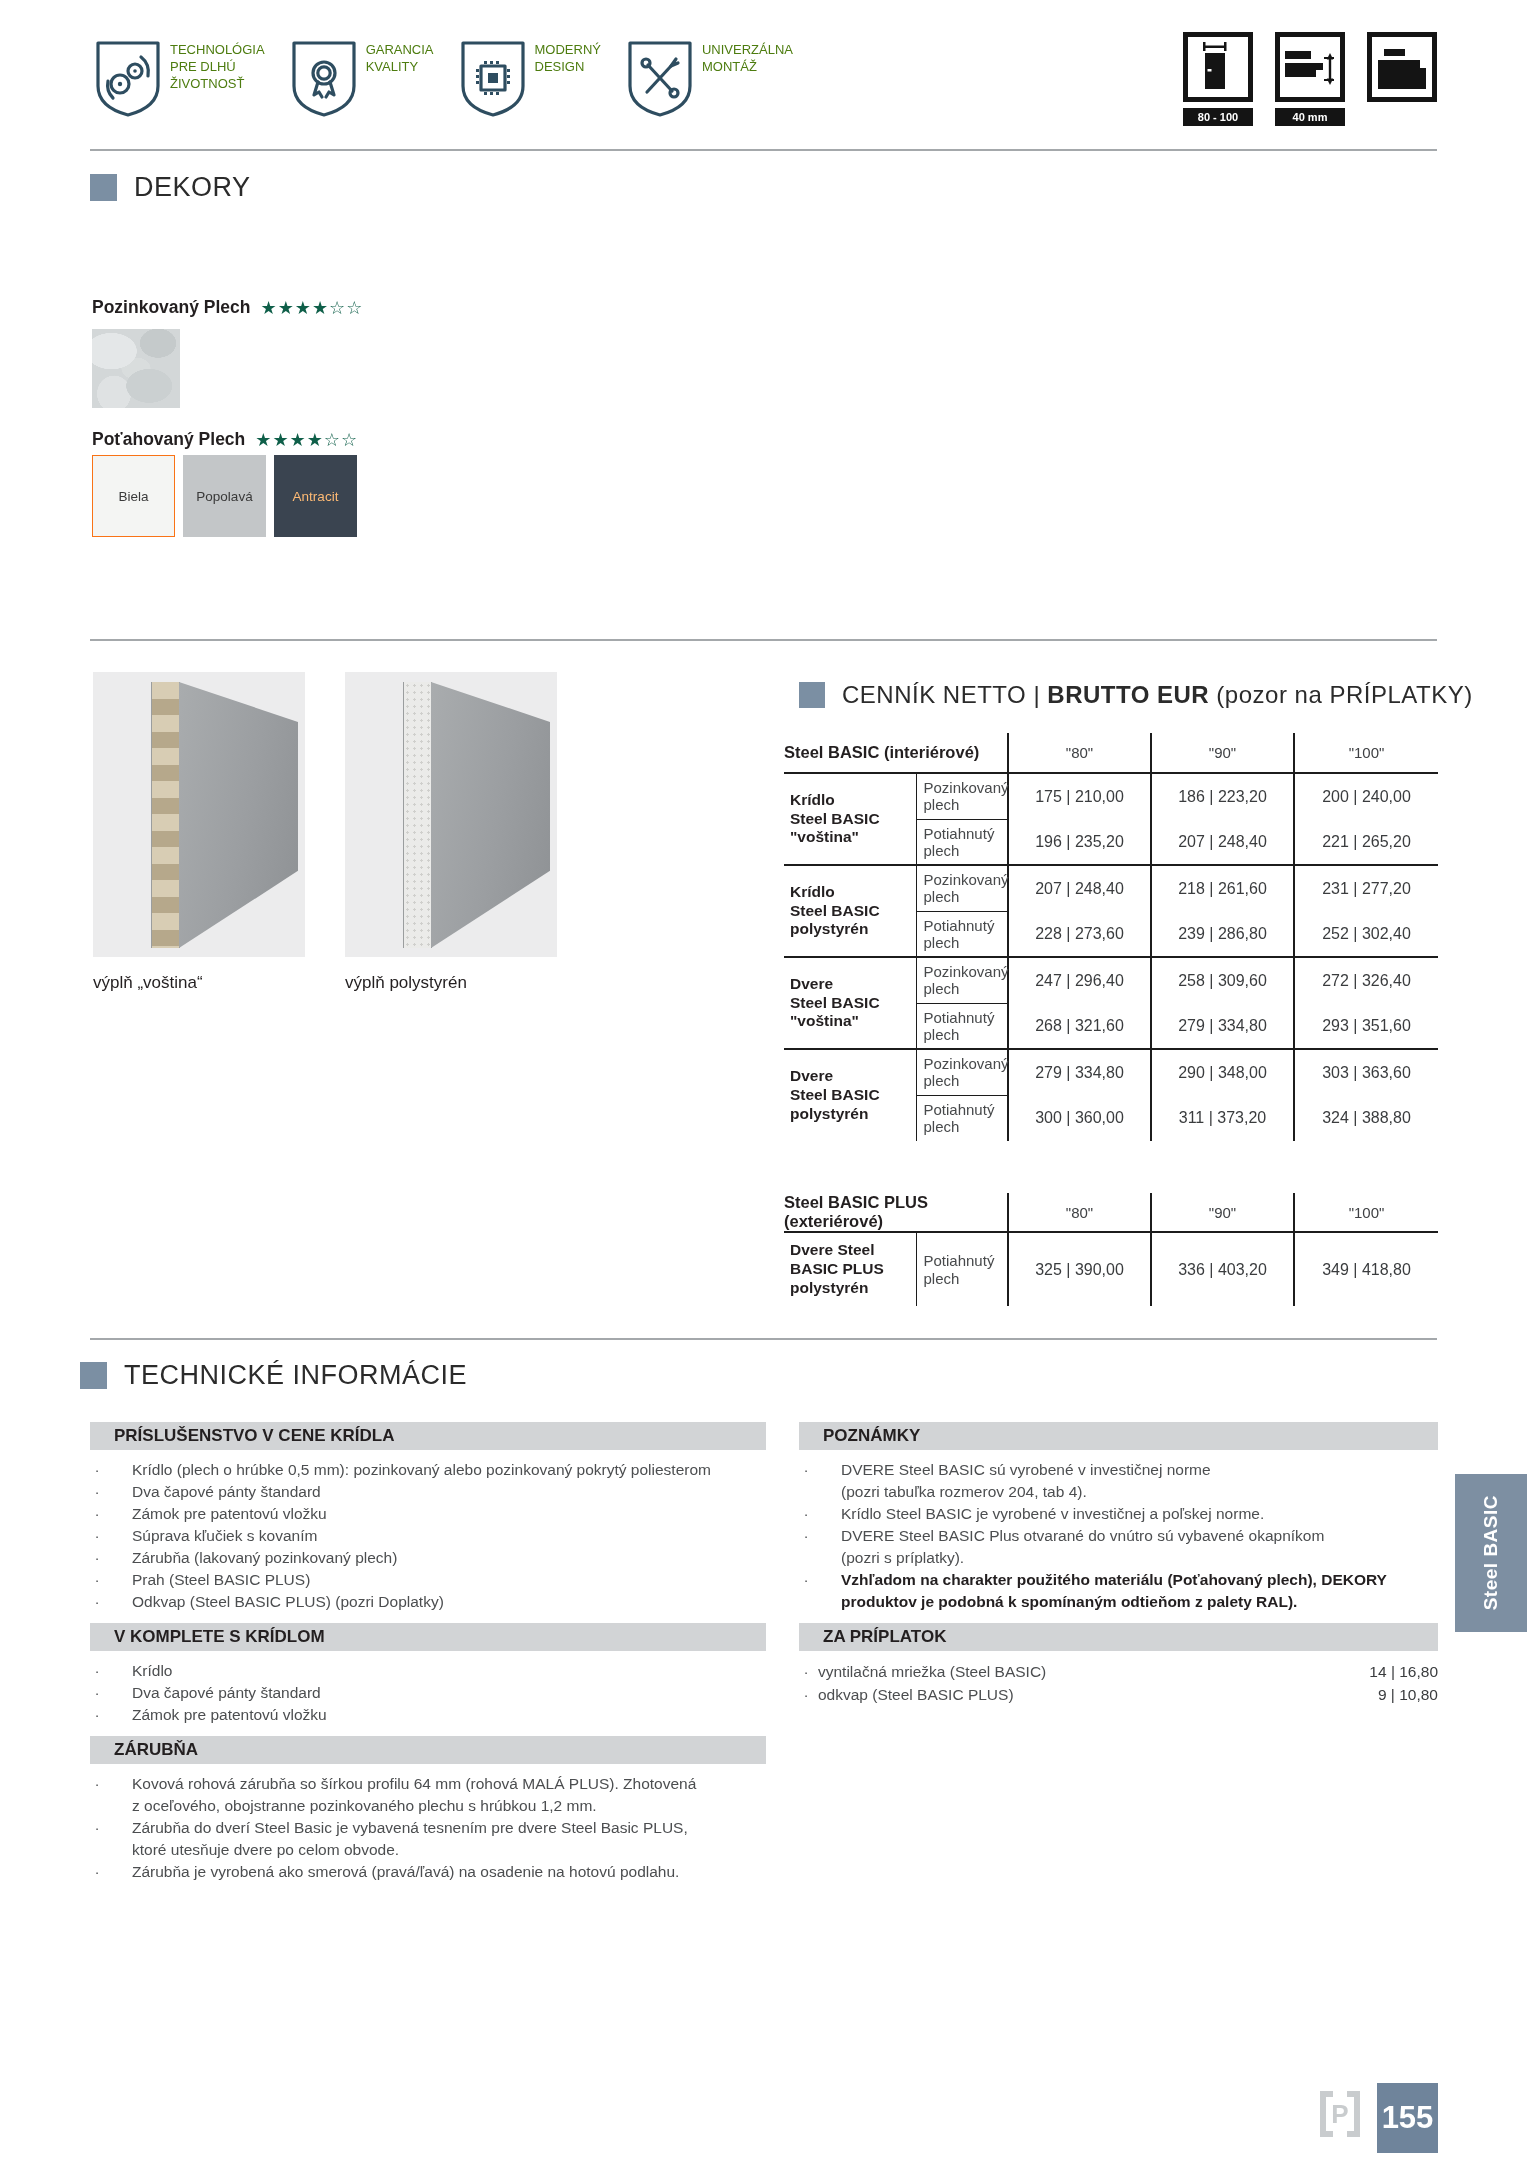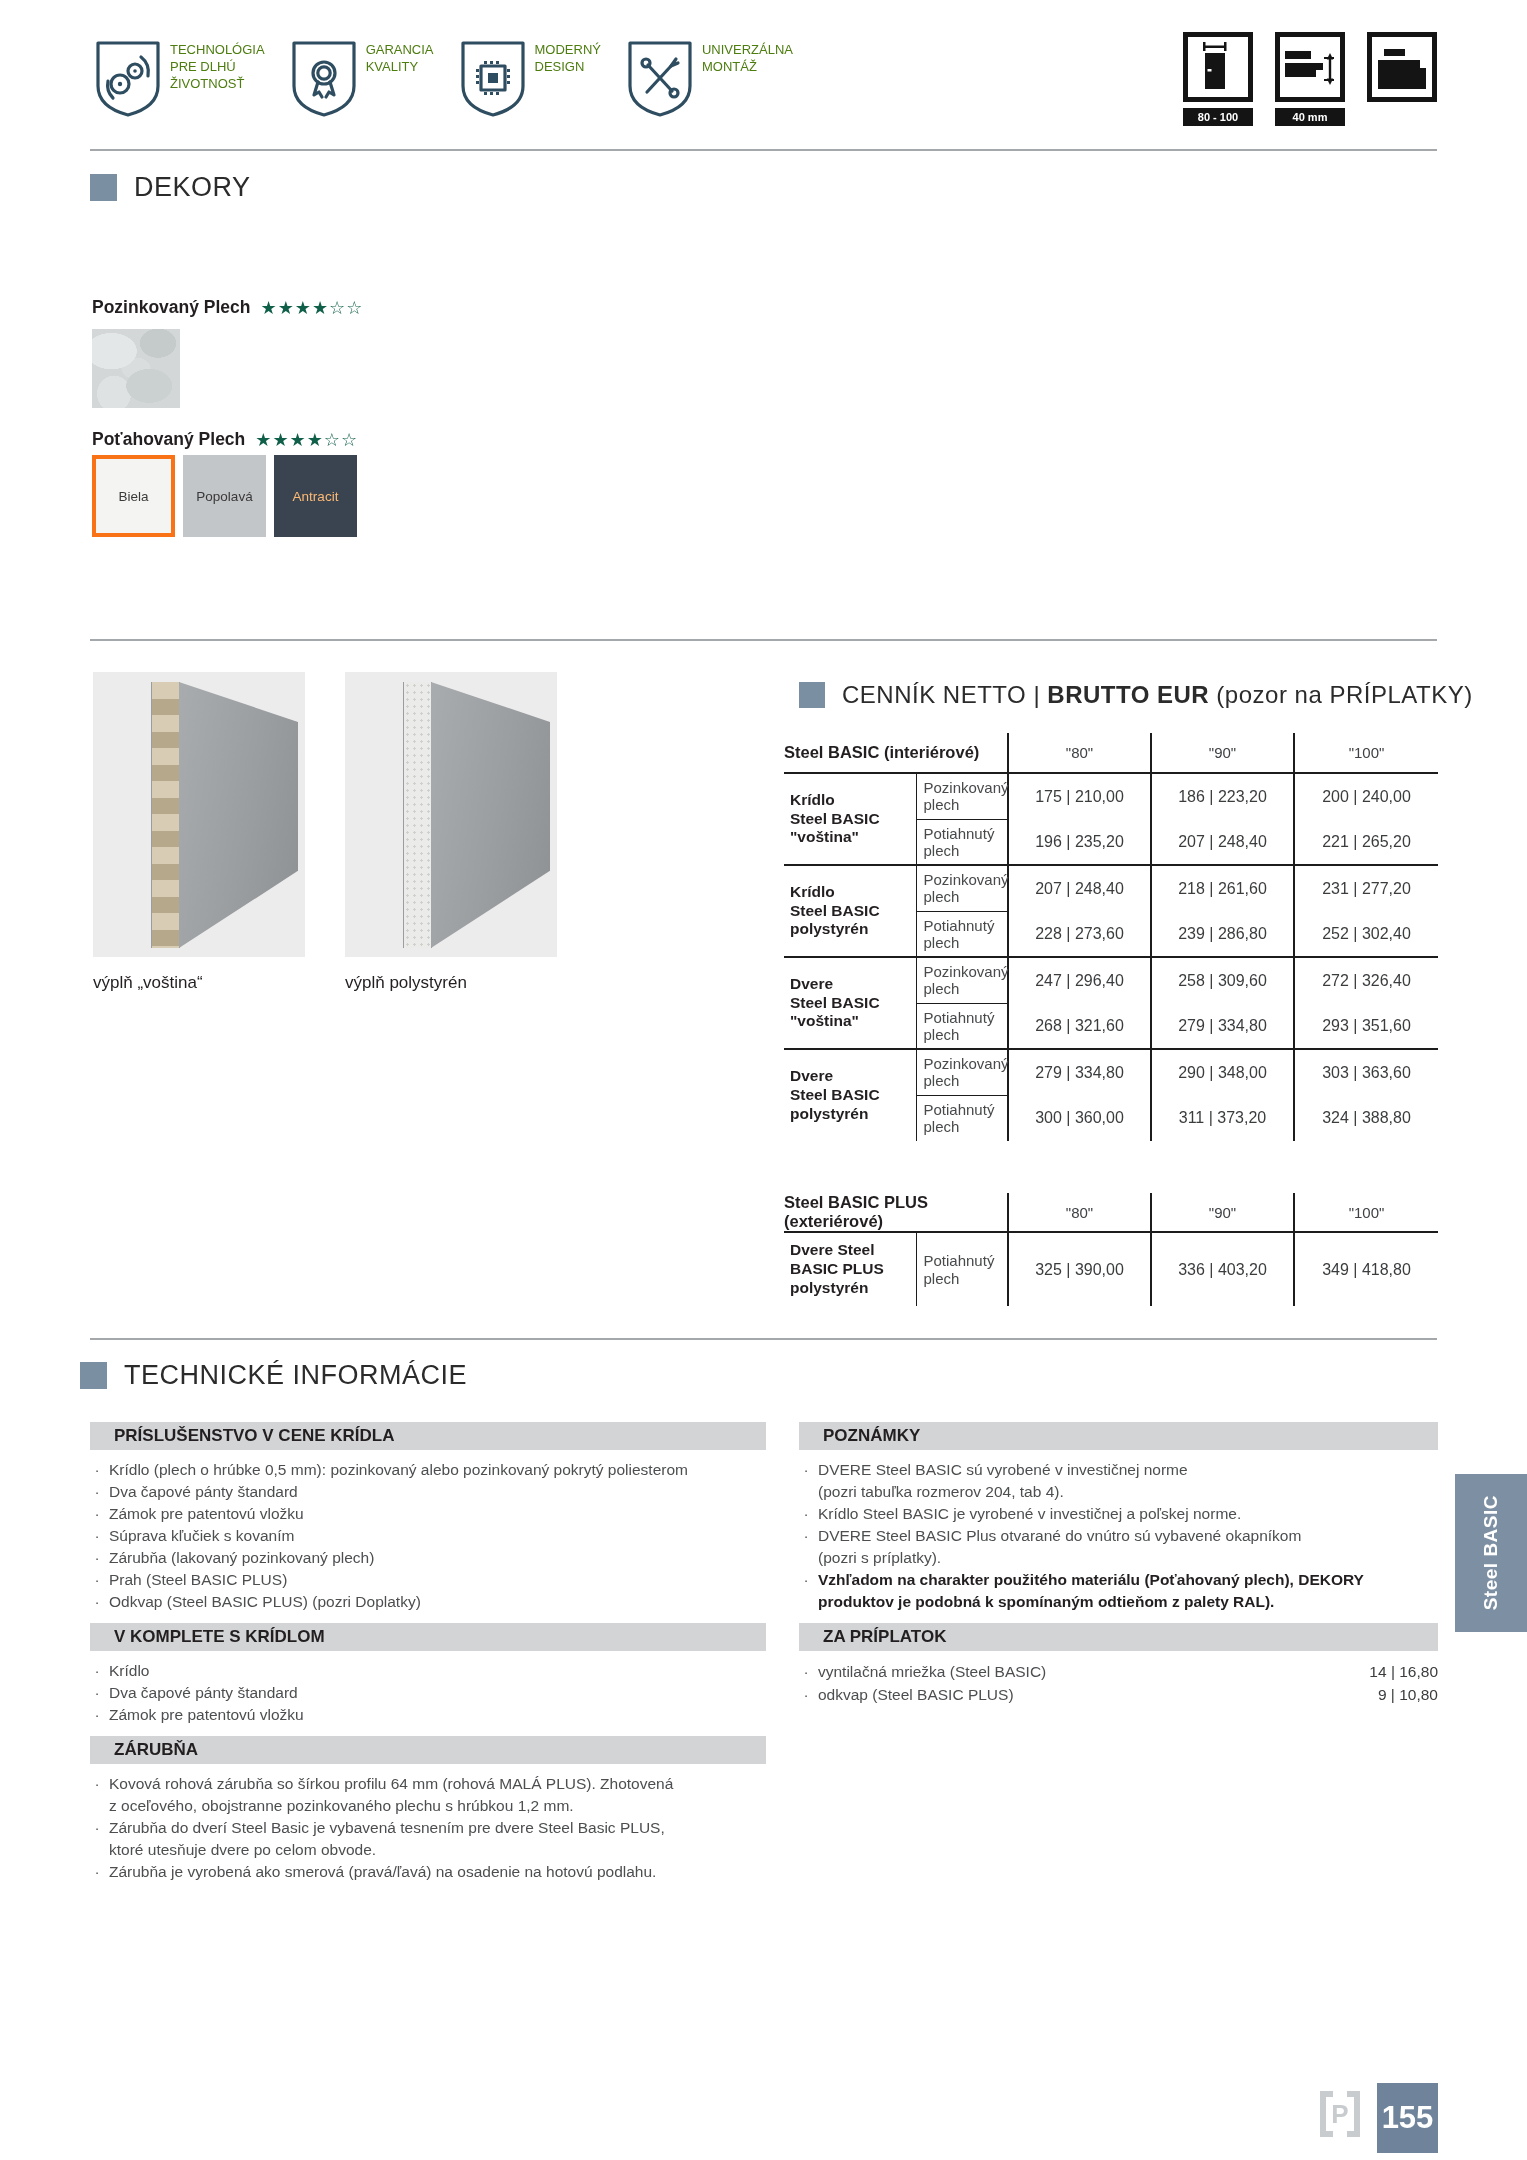--- a/index.html
+++ b/index.html
@@ -33,21 +33,21 @@
   .texture{position:absolute;left:92px;top:329px;width:88px;height:79px;background-color:#d3d7d8;
     background-image:
       radial-gradient(ellipse 42px 30px at 22% 28%,#e4e7e8 0 60%,transparent 61%),
       radial-gradient(ellipse 30px 24px at 75% 18%,#c5cacb 0 60%,transparent 61%),
       radial-gradient(ellipse 38px 28px at 65% 72%,#cbd0d1 0 60%,transparent 61%),
       radial-gradient(ellipse 28px 30px at 25% 82%,#dfe2e3 0 60%,transparent 61%),
       radial-gradient(ellipse 24px 18px at 50% 50%,#d9dddd 0 60%,transparent 61%);}
   .swatches{position:absolute;left:92px;top:455px;display:flex;gap:8px;}
   .swatch{width:83px;height:82px;display:flex;align-items:center;justify-content:center;
           font-size:13.5px;box-sizing:border-box;}
-  .swatch.s0{background:#f4f5f3;border:4px solid #f97316;color:#3a3a3a;}
+  .swatch.s0{background:#f4f5f3;border:1px solid #f97316;color:#3a3a3a;}
   .swatch.s1{background:#c3c6c8;color:#3a3a3a;}
   .swatch.s2{background:#3a4450;color:#fdba74;}
 
   
   .fig{position:absolute;top:672px;width:212px;}
   .fig .img{position:relative;width:212px;height:285px;background:#ececed;overflow:hidden;}
   .panel-edge{position:absolute;left:58px;top:10px;width:27px;height:266px;border-left:1px solid #9a9d9e;border-right:1px solid #8f9394;}
   .edge-honey{background:repeating-linear-gradient(180deg,#d8cdb4 0 17px,#b6a88b 17px 33px);}
   .edge-poly{background-color:#ebebe9;background-image:radial-gradient(#cfcfcc 1.2px,transparent 1.3px);background-size:7px 7px;}
   .panel-face{position:absolute;left:86px;top:10px;width:119px;height:266px;
@@ -75,21 +75,21 @@
   tr.row-a td.g-var{border-bottom:1.5px solid #1c1c1c;}
 
   
   .col{position:absolute;top:1422px;}
   .col-left{left:90px;width:676px;} .col-right{left:799px;width:639px;}
   .bar{background:#d2d4d6;font-size:17px;font-weight:700;color:#231f20;
        padding:4px 24px;height:28px;line-height:20px;box-sizing:border-box;}
   .blist{margin:9px 0 10px 2px;}
   .bl{display:flex;gap:7px;font-size:15.5px;color:#4c4e50;line-height:22px;}
   .bl .dot{color:#55575a;flex:0 0 10px;text-align:center;}
-  .bl .txt{white-space:pre-line;}
+  .bl .txt{white-space:pre-line;margin-left:23px;}
   .bl.bold .txt{font-weight:700;color:#231f20;}
   .pay-row{display:flex;justify-content:space-between;font-size:15.5px;color:#4c4e50;line-height:23px;}
   .pay-row .lab{display:flex;gap:7px;} .pay-row .lab .dot{color:#55575a;flex:0 0 10px;text-align:center;}
   .pay-row .val{color:#3a3c3e;}
 
   
   .side-tab{position:absolute;right:0;top:1474px;width:72px;height:158px;background:#7d8fa2;
             display:flex;align-items:center;justify-content:center;cursor:pointer;}
   .side-tab span{writing-mode:vertical-rl;transform:rotate(180deg);color:#fff;
                  font-size:19px;font-weight:700;letter-spacing:.5px;}

